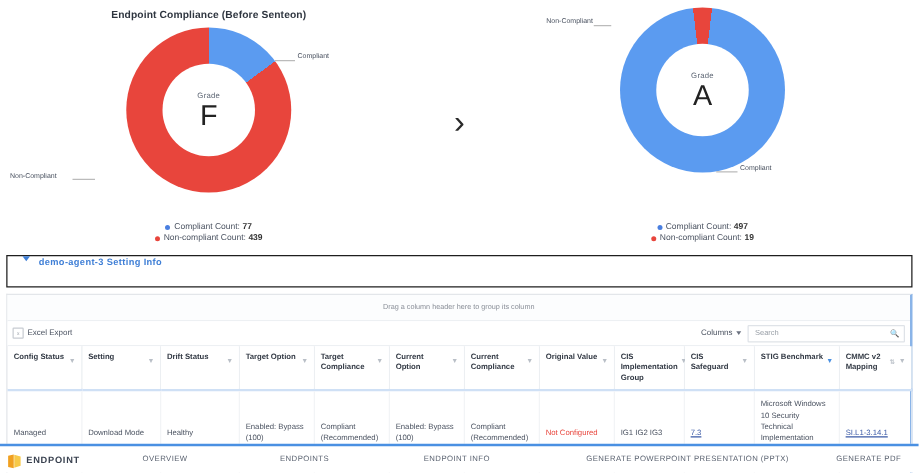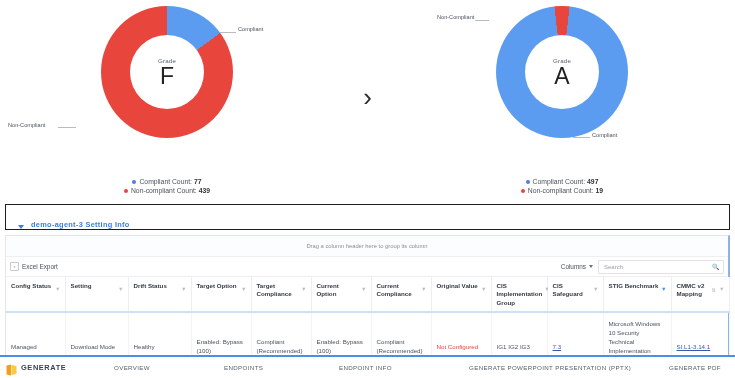--- a/index.html
+++ b/index.html
@@ -43,21 +43,21 @@
   }
   .legend-item{display:flex;align-items:center;font-size:6.8px;color:#4a5260;}
   .legend-dot{width:4px;height:4px;border-radius:50%;margin-right:3px;}
   .legend-val{font-weight:bold;margin-left:2px;color:#333;}
   .arrow-sep{
     position:absolute;left:50%;top:84px;transform:translateX(-50%);
     font-size:26px;line-height:26px;color:#2a2a2a;font-weight:300;
   }
   .panel{
     margin:4px 5px 0 5px;border:1px solid #1e1e1e;background:#fff;
-    height:24px;display:flex;align-items:flex-end;padding:0 0 0 12px;
+    height:24px;display:flex;align-items:flex-start;padding:0 0 0 12px;
   }
   .panel-caret{
     width:0;height:0;border-left:3.2px solid transparent;border-right:3.2px solid transparent;
     border-top:4px solid #3f7fd6;margin-right:7px;
   }
   .panel-title{font-size:7.4px;font-weight:bold;color:#3f7fd6;letter-spacing:.3px;}
   .grid{
     margin:5px 5px 0 5px;border:1px solid #e3e6ea;border-right:2px solid #8ab4e8;
     background:#fff;
   }
@@ -126,20 +126,21 @@
   .nav-endpoints{width:115px;}
   .nav-endpointinfo{width:130px;}
   .nav-pptx{width:200px;}
 </style>
 </head>
 <body>
 
 <div class="charts-row">
 
   <div class="chart-card left">
+    <div class="chart-title">Endpoint Compliance (Before Senteon)</div>
     <div class="donut-wrap">
       <div class="donut" id="donut-before" style="background: conic-gradient(rgb(91, 155, 240) 0deg, rgb(91, 155, 240) 53.72deg, rgb(232, 69, 60) 53.72deg, rgb(232, 69, 60) 360deg);">
         <div class="hole">
           <div class="grade-label">Grade</div>
           <div class="grade-letter">F</div>
         </div>
       </div>
       <div class="slice-label" style="left:236px;top:26px;">Compliant</div>
       <div class="leader" style="left:218px;top:32px;width:16px;"></div>
       <div class="slice-label" style="left:6px;top:122px;">Non-Compliant</div>
@@ -325,20 +326,20 @@
 </div>
 
 <div class="bottom-bar">
   <div class="brand">
     <span class="brand-mark">
       <svg width="11" height="12" viewBox="0 0 11 12">
         <path d="M0.5 1.5 L5 0.5 L5 11.5 L0.5 10.5 Z" fill="#f0a020"></path>
         <path d="M5.4 0.8 L10.5 2.2 L10.5 9.6 L5.4 11.2 Z" fill="#f7c948"></path>
       </svg>
     </span>
-    <span class="brand-name">GENERATE</span>
+    <span class="brand-name">ENDPOINT</span>
   </div>
   <div class="nav-item nav-overview">OVERVIEW</div>
   <div class="nav-item nav-endpoints">ENDPOINTS</div>
   <div class="nav-item nav-endpointinfo">ENDPOINT INFO</div>
   <div class="nav-item nav-pptx">GENERATE POWERPOINT PRESENTATION (PPTX)</div>
   <div class="nav-item">GENERATE PDF</div>
 </div>
 
 </body></html>

